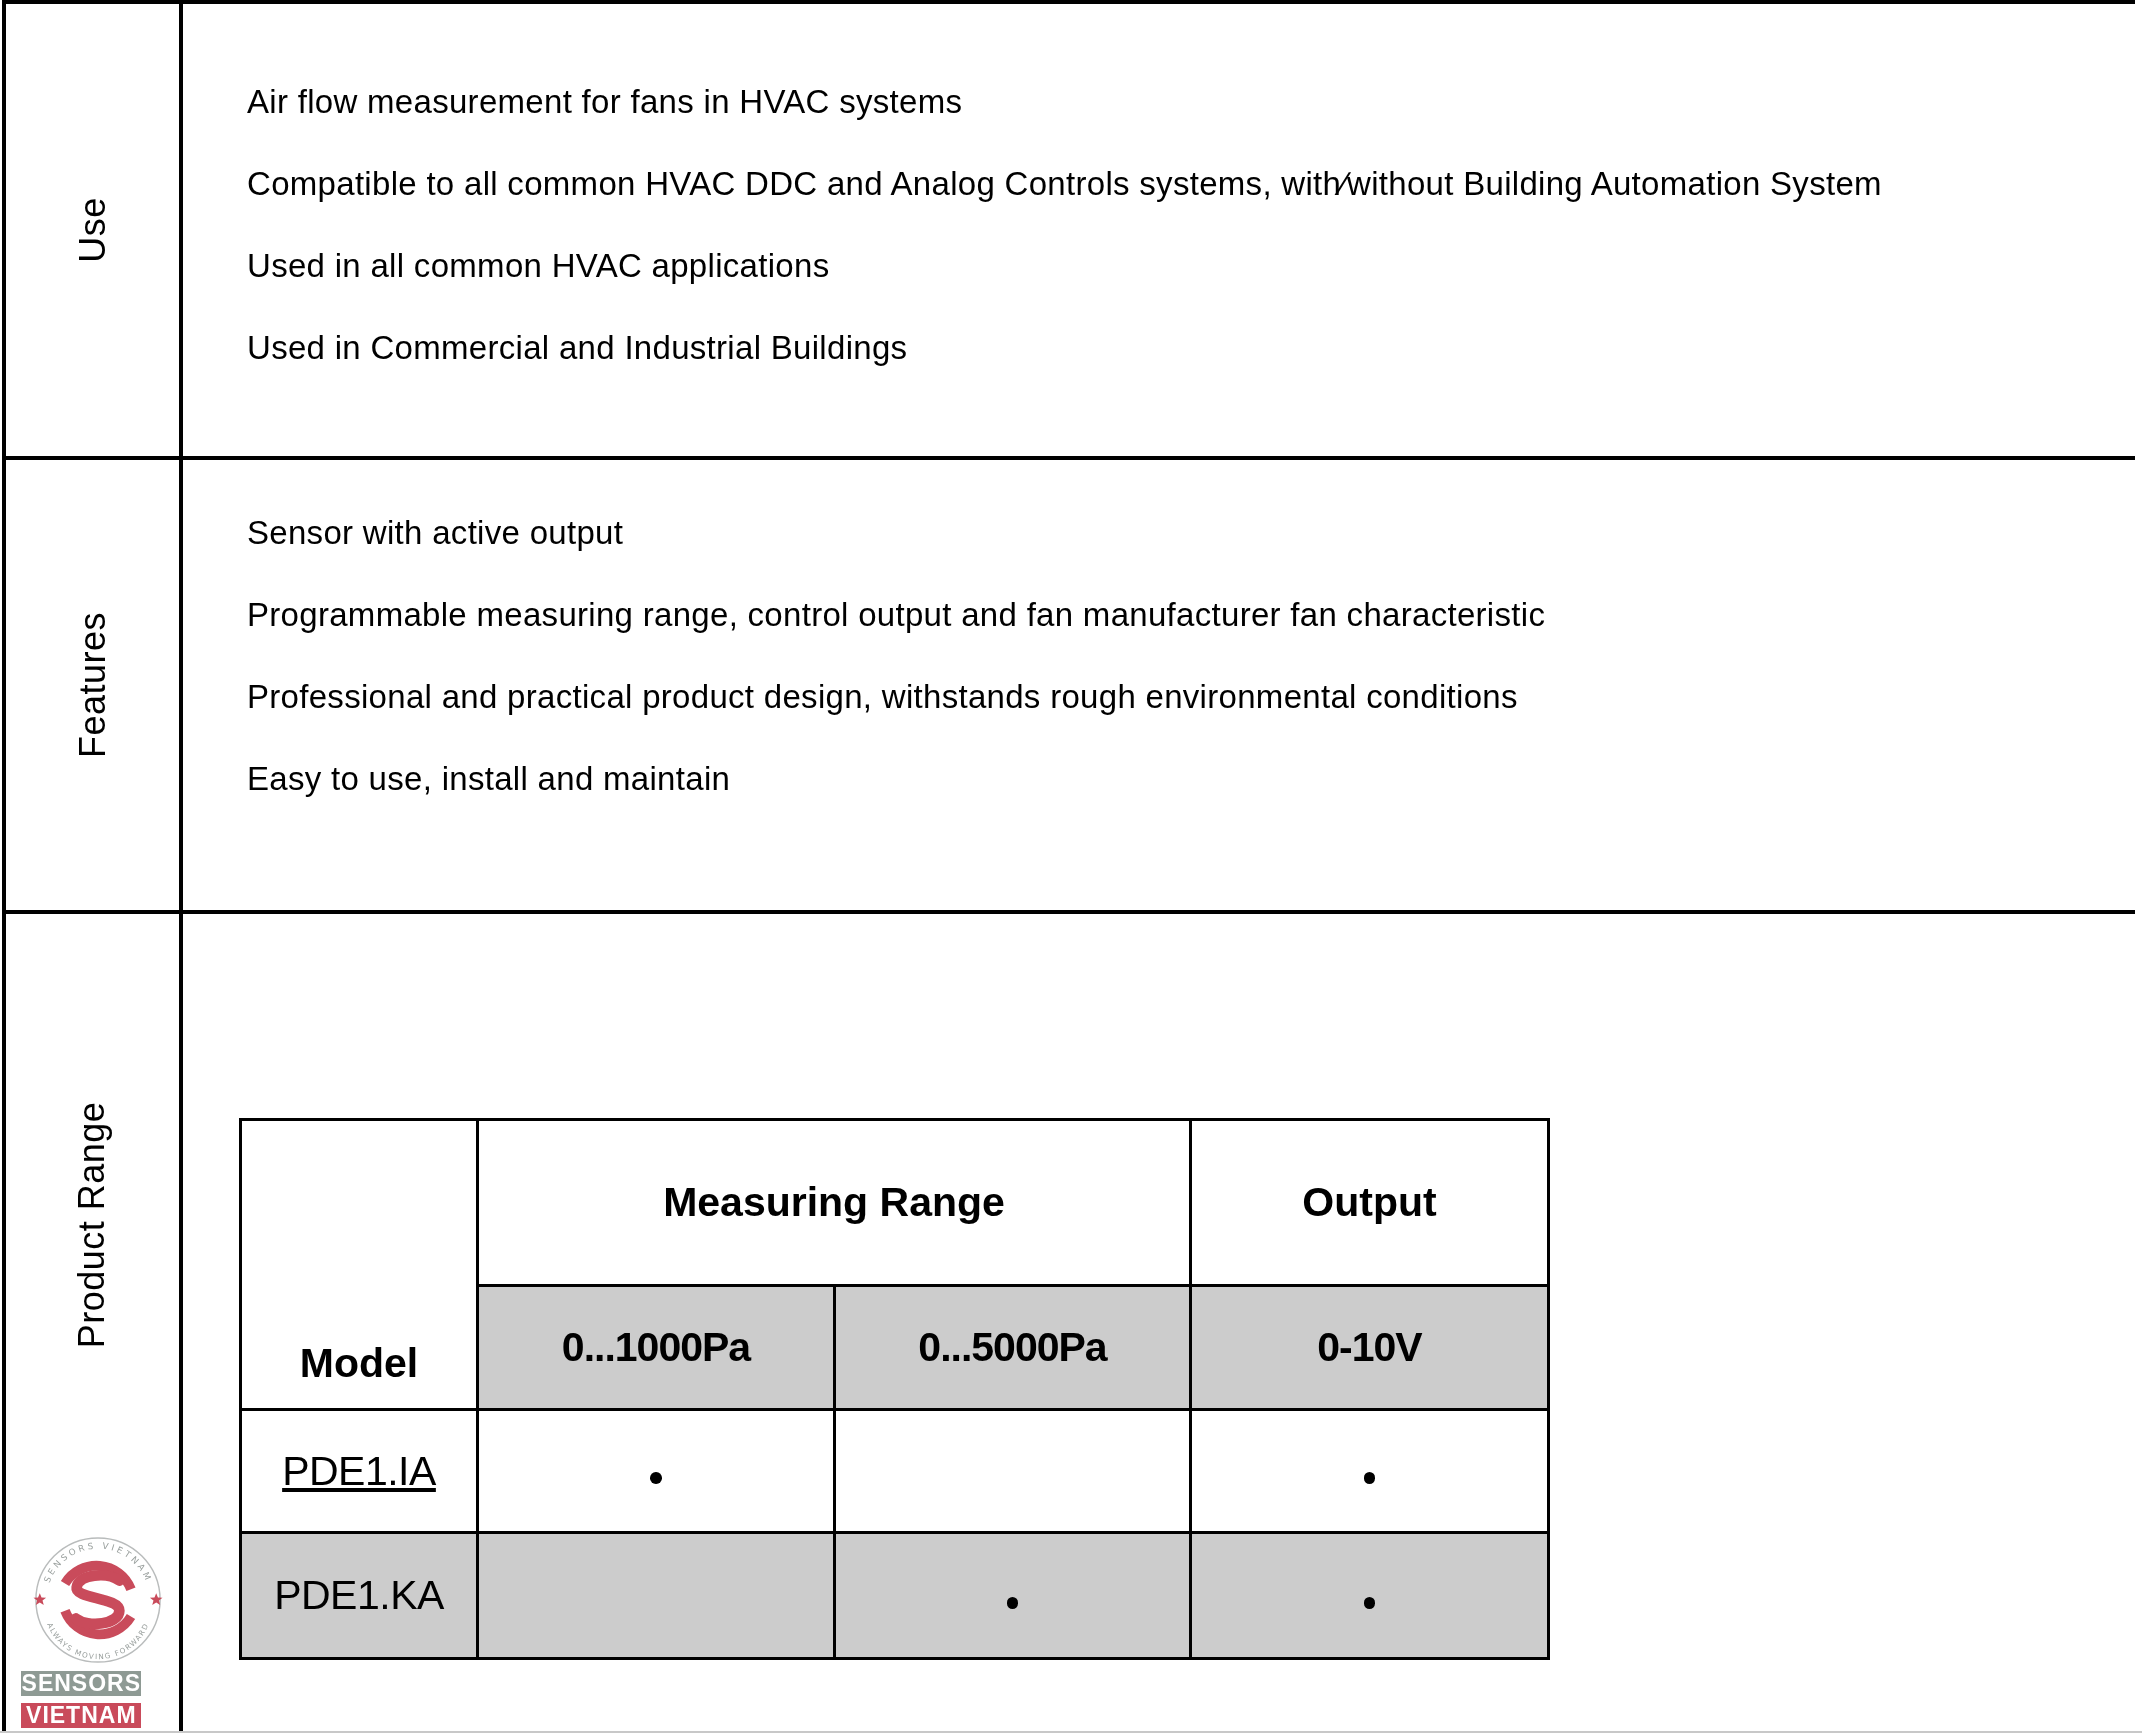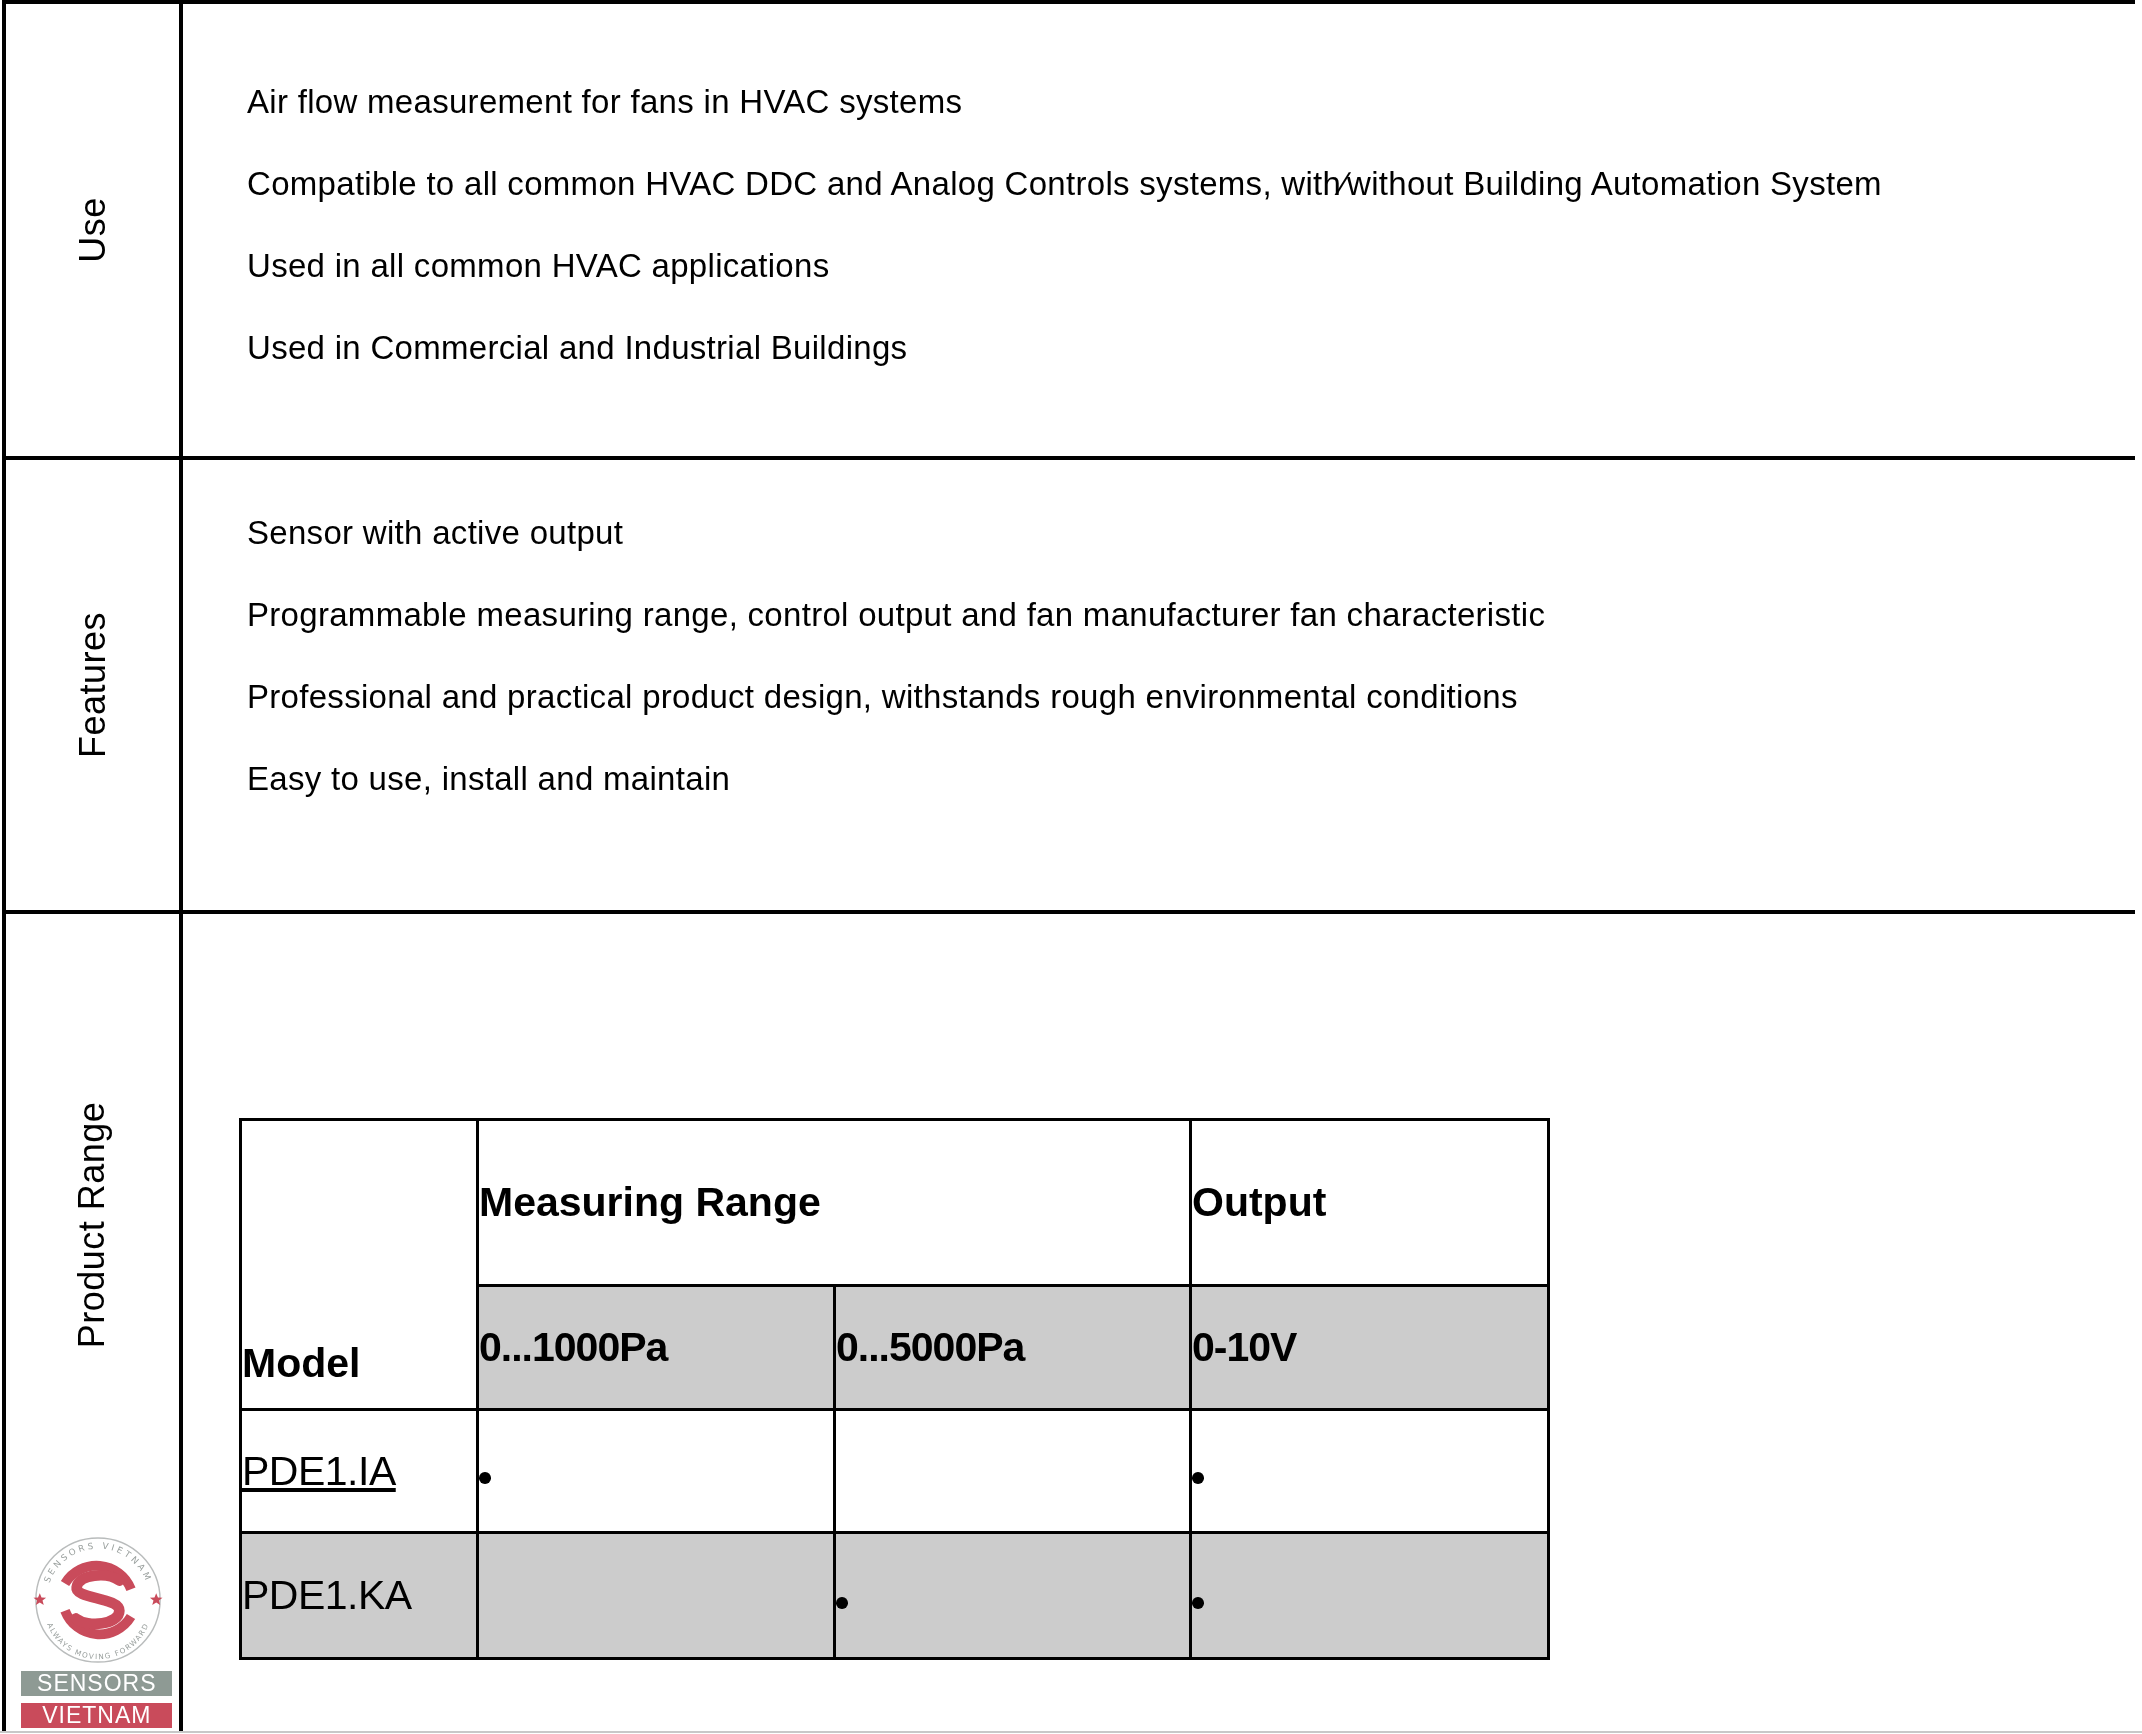--- a/index.html
+++ b/index.html
@@ -9,32 +9,32 @@
   .vline { position:absolute; top:1.9px; width:3.9px; background:#000; }
   .bottom-edge { position:absolute; left:0; top:1731px; width:2143px; height:1.9px; background:#c8c8c8; }
   .section-label { position:absolute; left:5.8px; width:174px; display:flex; align-items:center; justify-content:center; }
   .section-label span { display:block; transform:rotate(-90deg); white-space:nowrap;
          font-family:"Liberation Sans", sans-serif; font-size:36px; font-weight:normal; letter-spacing:0.5px; }
   .bullets { position:absolute; left:247px; margin:0; padding:0; list-style:none; }
   .bullets li { font-size:33px; line-height:82px; height:82px; white-space:nowrap; letter-spacing:0.3px; }
 
   
   .ptable { position:absolute; left:239px; top:1118px; border-collapse:collapse; }
-  .ptable td { border:3.9px solid #000; text-align:left; vertical-align:middle; padding:0; font-size:39px; }
+  .ptable td { border:3.9px solid #000; text-align:center; vertical-align:middle; padding:0; font-size:39px; }
   .ptable .hdr { font-weight:bold; font-size:41px; }
   .ptable .grey { background:#cccccc; }
   .ptable .sub { font-size:41px; font-weight:bold; letter-spacing:-1px; }
   .ptable .model-cell { vertical-align:bottom; padding-bottom:21.3px; }
   .ptable .row-label { font-size:41px; letter-spacing:-0.5px; }
   .dot { display:inline-block; width:11.6px; height:11.6px; border-radius:50%; background:#000; }
 
   
   .logo { position:absolute; left:21.3px; top:1535px; width:153px; }
   .logo-circle { display:block; margin:0 auto; }
-  .banner { width:151px; height:25px; color:#fff; text-align:center; font-size:23px; line-height:25px; letter-spacing:1px; }
+  .banner { width:120px; height:25px; color:#fff; text-align:center; font-size:23px; line-height:25px; letter-spacing:1px;font-weight:bold; }
   .banner.grey { background:#8e9a94; margin-top:5.8px; }
   .banner.red { background:#c94b5b; margin-top:7px; }
 </style>
 </head>
 <body>
 
 <div class="hline" style="top:0px;"></div>
 <div class="hline" style="top:456px;"></div>
 <div class="hline" style="top:910px;"></div>
 <div class="vline" style="left:1.9px; height:1729px;"></div>

